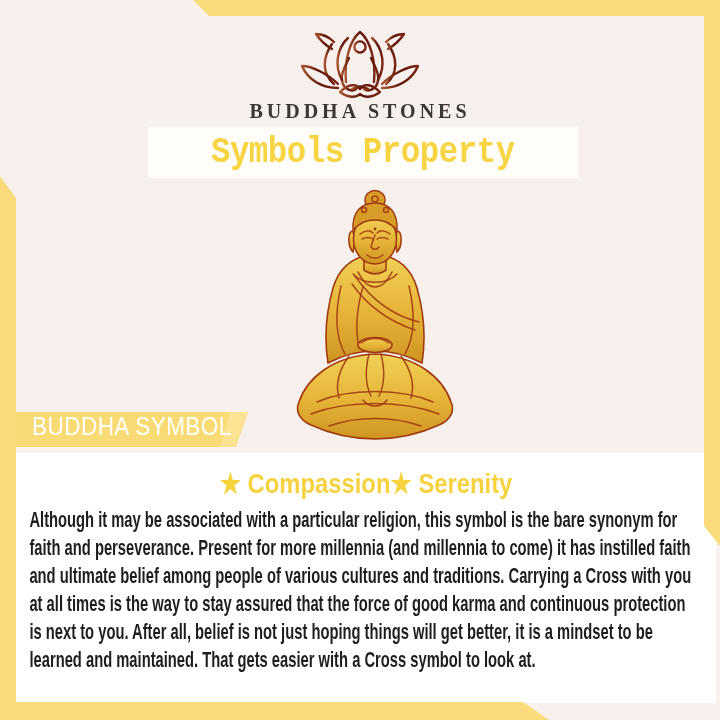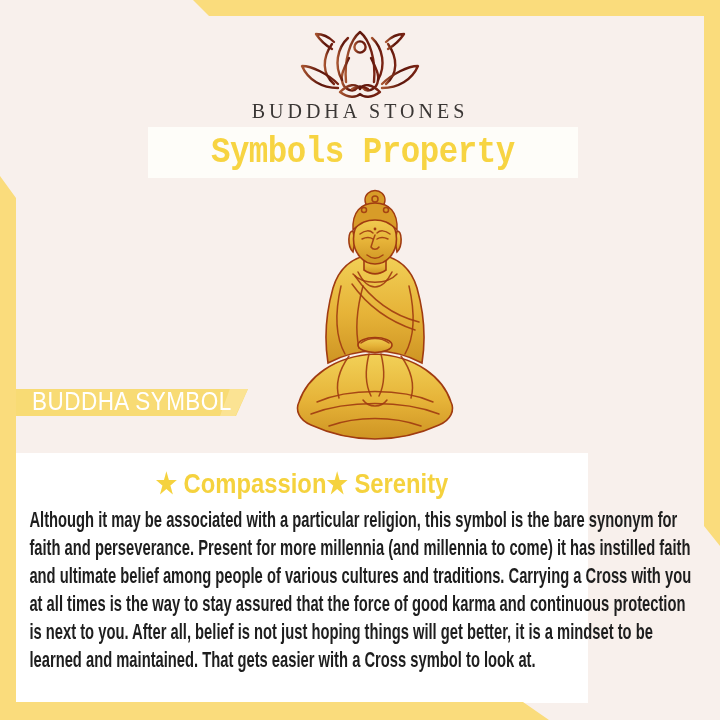--- a/index.html
+++ b/index.html
@@ -23,55 +23,55 @@
   }
   
   .frame-svg{position:absolute;left:0;top:0;width:720px;height:720px;z-index:40;pointer-events:none;}
   .frame-svg polygon{fill:var(--frame-yellow);}
   
   .logo{position:absolute;left:294px;top:26px;width:132px;height:80px;z-index:5;}
   .logo path,.logo circle{fill:none;stroke:url(#logoGrad);stroke-width:2.4;stroke-linecap:round;stroke-linejoin:round;}
   .brand{
     position:absolute;left:0;top:100px;width:720px;text-align:center;z-index:5;
     font-family:"Liberation Serif",serif;font-size:20px;letter-spacing:4px;
-    color:var(--brand-text);font-weight:400;
+    color:var(--brand-text);font-weight:700;
   }
   .title-band{
     position:absolute;left:148px;top:127px;width:430px;height:51px;z-index:5;
     background:var(--band-white);display:flex;align-items:center;justify-content:center;font-family:Liberation Mono, monospace;
   }
   .title-band h1{
     margin:0;font-size:36px;font-weight:700;color:var(--title-yellow);
     transform:scaleX(0.9);letter-spacing:-0.5px;white-space:nowrap;
   }
   
   .buddha{position:absolute;left:289px;top:186px;width:172px;height:262px;z-index:5;}
   .gf{fill:url(#goldGrad);stroke:var(--buddha-line);stroke-width:1.6;}
   .gd{fill:var(--buddha-gold-dark);stroke:var(--buddha-line);stroke-width:1.4;}
   .bl{fill:none;stroke:var(--buddha-line);stroke-width:1.5;stroke-linecap:round;opacity:.9;}
   .blf{fill:var(--buddha-line);stroke:none;}
   
   .symbol-banner{
-    position:absolute;left:15px;top:389px;width:233px;height:27px;z-index:30;
+    position:absolute;left:15px;top:412px;width:233px;height:35px;z-index:30;
     background:var(--banner-yellow);
     clip-path:polygon(0 0,100% 0,calc(100% - 12px) 100%,0 100%);
-    display:flex;align-items:flex-end;justify-content:center;
+    display:flex;align-items:flex-start;justify-content:center;
   }
   .symbol-banner .fold{
     position:absolute;right:0;top:0;width:28px;height:100%;
     background:var(--banner-fold-yellow);
     clip-path:polygon(35% 0,100% 0,55% 100%,0 100%);opacity:.8;
   }
   .symbol-banner span{
     position:relative;color:#fff;font-size:25px;font-weight:400;letter-spacing:.5px;
     transform:scaleX(0.9);white-space:nowrap;
   }
   
   .panel{
-    position:absolute;left:16px;top:453px;width:572px;height:250px;z-index:20;
+    position:absolute;left:16px;top:453px;width:700px;height:250px;z-index:20;
     background:#ffffff;
   }
   .traits{
     margin:14px 0 6px 0;text-align:center;white-space:nowrap;
     font-size:28px;font-weight:700;color:var(--heading-yellow);
     transform:scaleX(0.85);
   }
   .para-wrap{width:1000px;transform:scaleX(0.67);transform-origin:0 0;padding-left:20px;}
   .para-wrap p{
     margin:0;font-size:22px;line-height:28px;font-weight:700;

